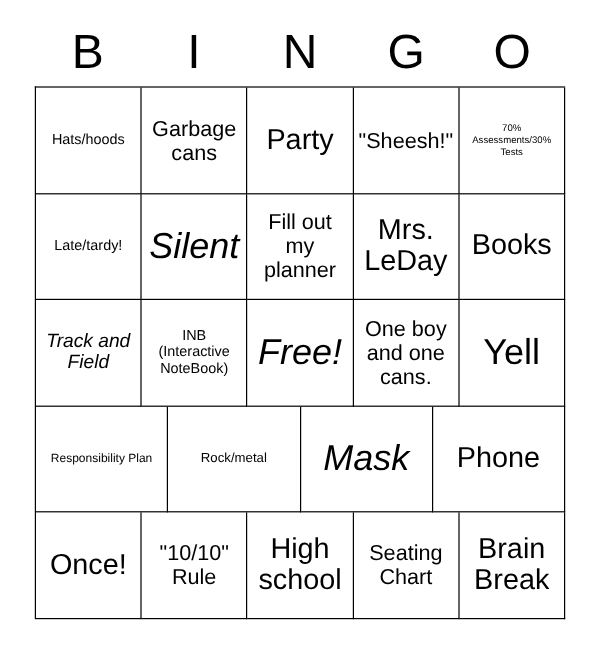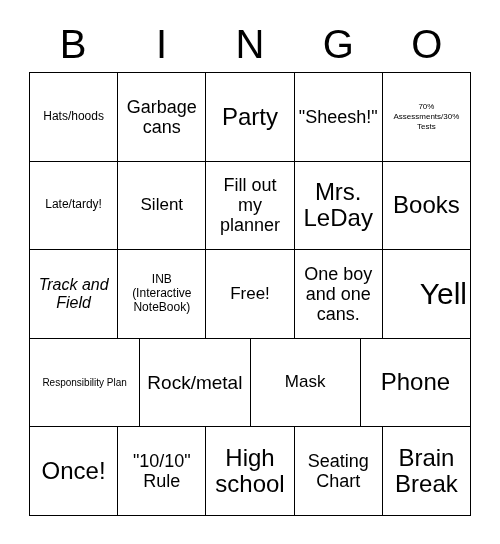--- a/index.html
+++ b/index.html
@@ -81,26 +81,26 @@
     width: 100%;
     line-height: 1.12;
     word-wrap: break-word;
     overflow-wrap: break-word;
   }
 
   
   .fs-xs  { font-size: 8px;  line-height: 1.25; }
   .fs-sm  { font-size: 10px; line-height: 1.2; }
   .fs-md  { font-size: 12px; line-height: 1.15; }
-  .fs-lg  { font-size: 19px; line-height: 1.15; }
+  .fs-lg  { font-size: 11px; line-height: 1.15; }
   .fs-xl  { font-size: 18px; line-height: 1.12; }
   .fs-2xl { font-size: 16px; line-height: 1.12; font-style: italic; }
   .fs-3xl { font-size: 24px; line-height: 1.1; }
-  .fs-4xl { font-size: 17px; line-height: 1.1; }
-  .fs-5xl { font-size: 30px; line-height: 1.08; text-align: right; }
+  .fs-4xl { font-size: 30px; line-height: 1.1; font-style: italic; }
+  .fs-5xl { font-size: 30px; line-height: 1.08; }
 </style>
 </head>
 <body>
 
 <div class="bingo-card">
 
   <div class="header-row">
     <div class="header-cell">B</div>
     <div class="header-cell">I</div>
     <div class="header-cell">N</div>

